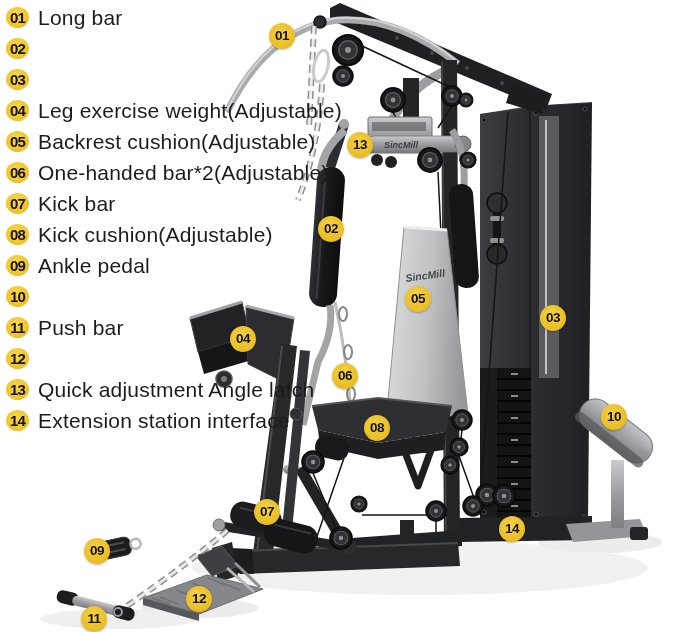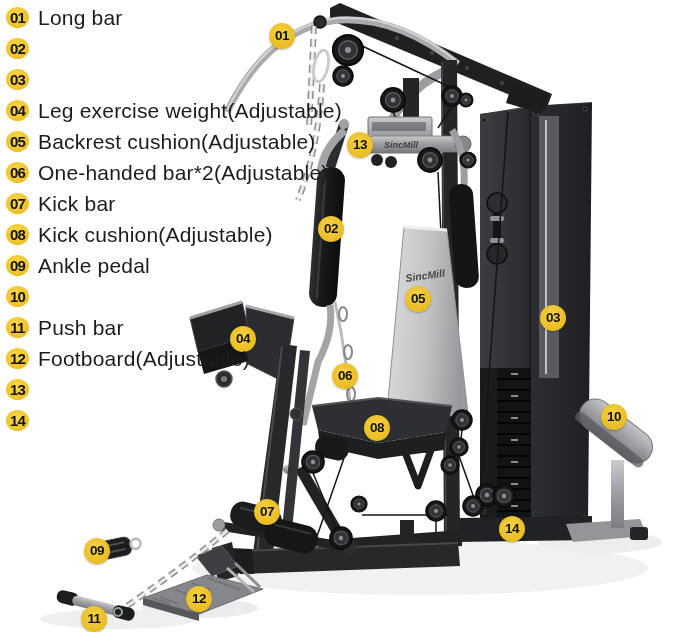--- a/index.html
+++ b/index.html
@@ -372,27 +372,28 @@
       </div>
       <div class="plist-row">
         <span class="pbadge">10</span>
       </div>
       <div class="plist-row">
         <span class="pbadge">11</span>
         <span class="plabel">Push bar</span>
       </div>
       <div class="plist-row">
         <span class="pbadge">12</span>
-        <span class="plabel">Footboard(Adjustable)</span>
       </div>
       <div class="plist-row">
         <span class="pbadge">13</span>
+        <span class="plabel">Quick adjustment Angle latch</span>
       </div>
       <div class="plist-row">
         <span class="pbadge">14</span>
+        <span class="plabel">Extension station interface</span>
       </div>
     </div>
 
   <div id="machine-badges">
       <div class="mbadge" style="left: 269px; top: 23px;">01</div>
       <div class="mbadge" style="left: 318px; top: 216px;">02</div>
       <div class="mbadge" style="left: 540px; top: 305px;">03</div>
       <div class="mbadge" style="left: 230px; top: 326px;">04</div>
       <div class="mbadge" style="left: 405px; top: 286px;">05</div>
       <div class="mbadge" style="left: 332px; top: 363px;">06</div>

